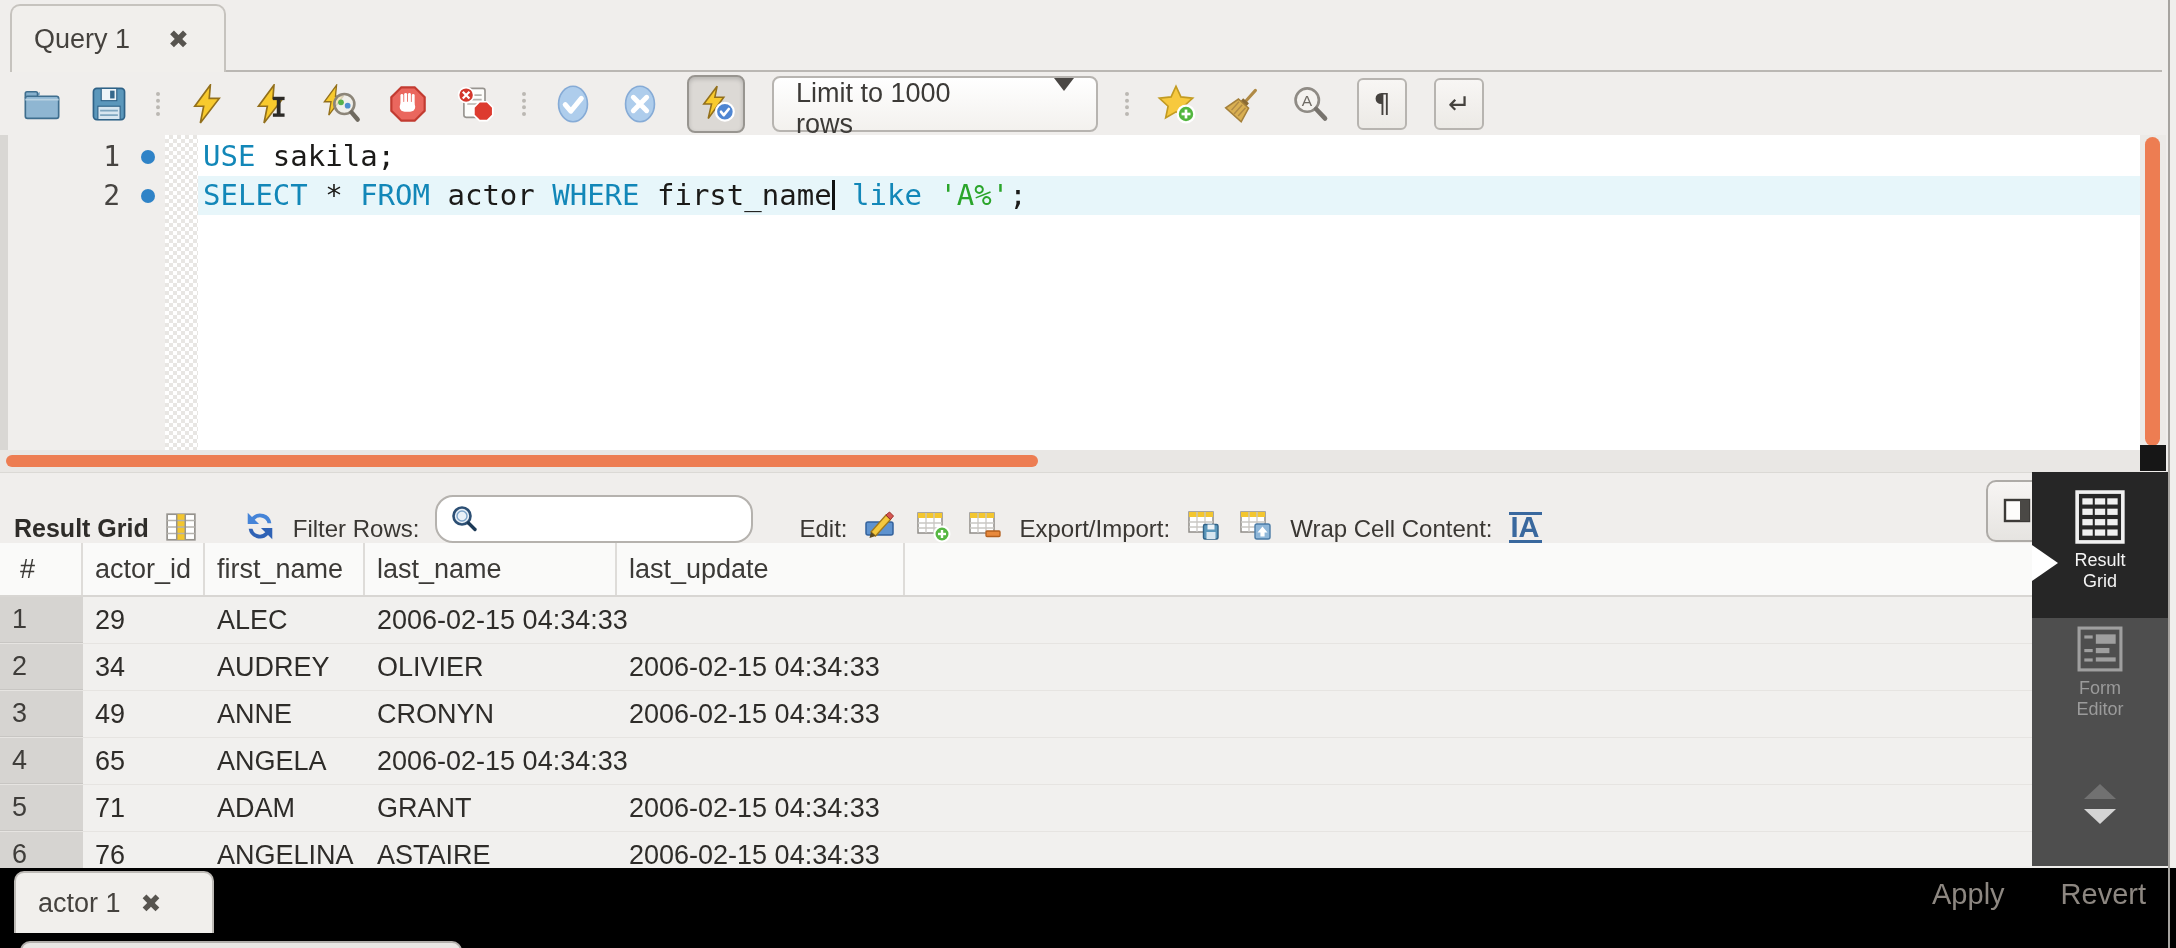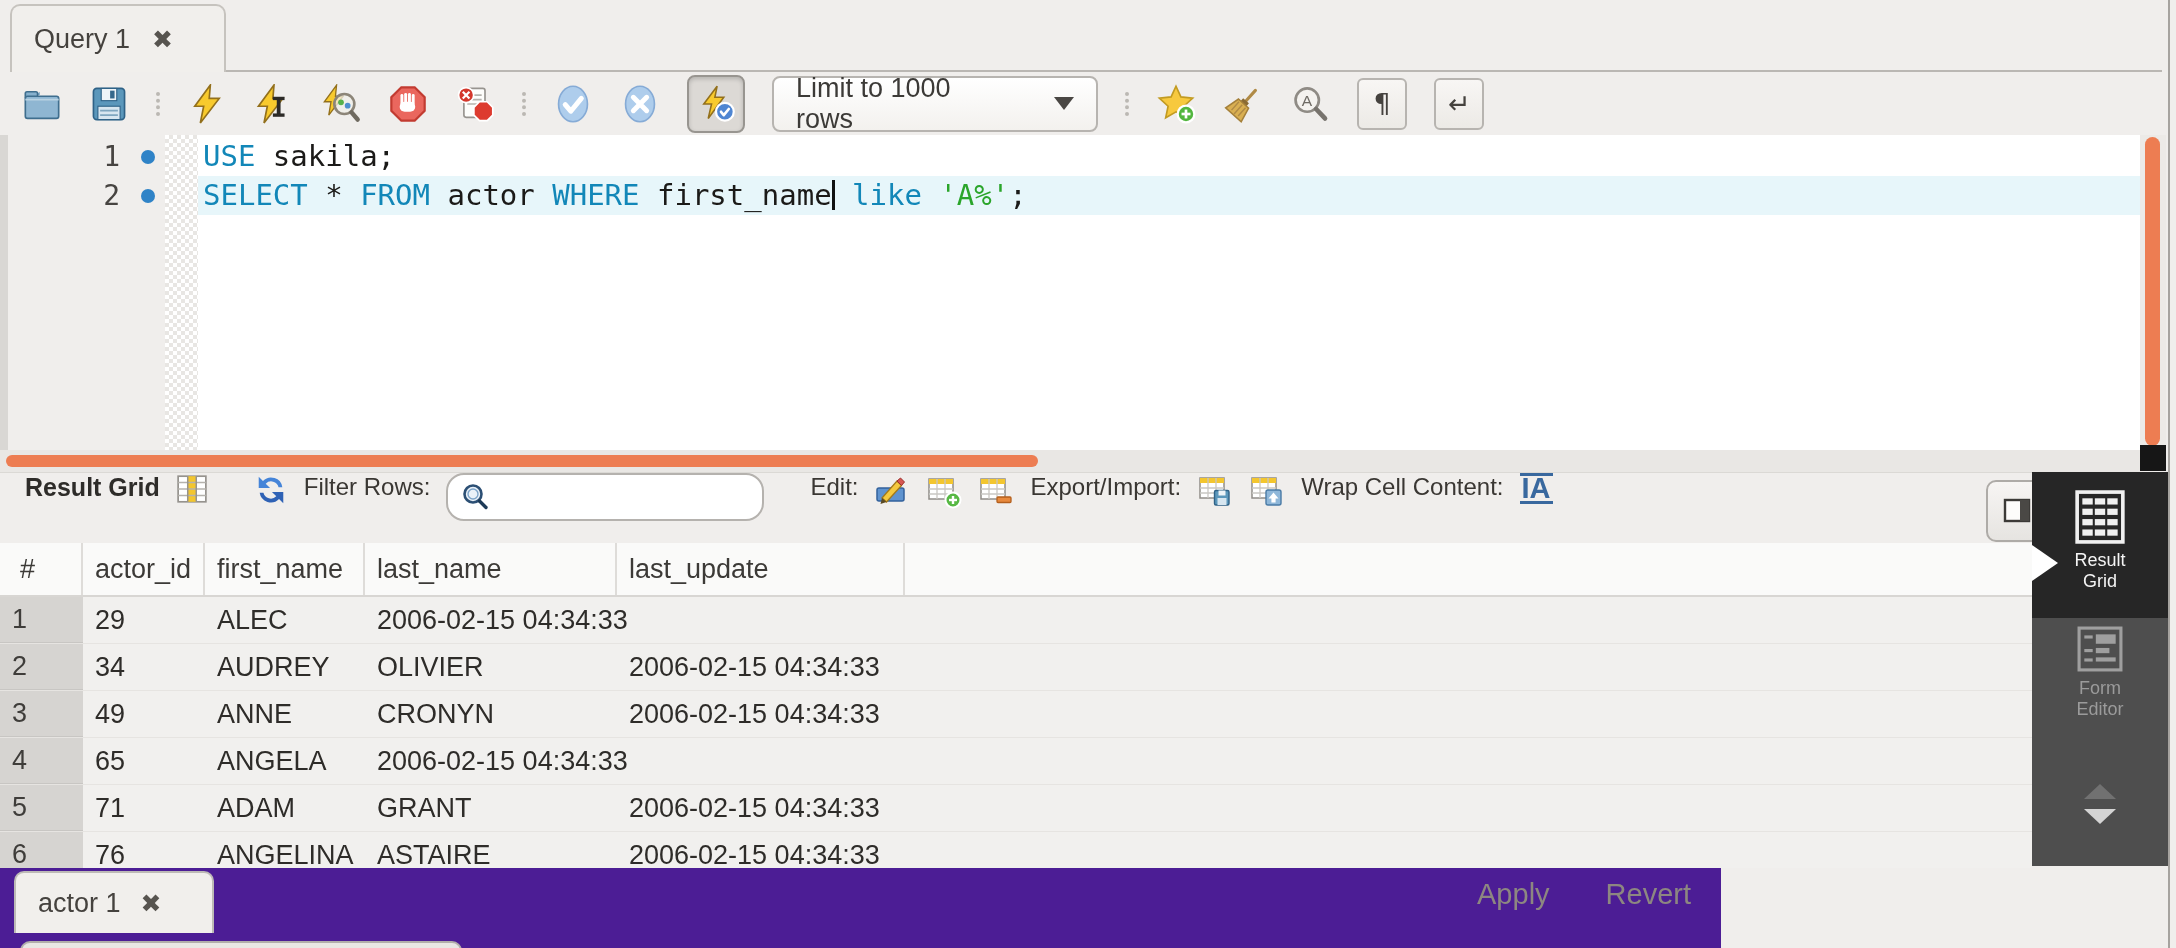--- a/index.html
+++ b/index.html
@@ -2,29 +2,29 @@
 <html><head>
 <meta charset="utf-8">
 <style>
   html,body{margin:0;padding:0;background:#f0eeec;}
   body{width:2176px;height:948px;overflow:hidden;font-family:"Liberation Sans",sans-serif;-webkit-font-smoothing:antialiased;}
   .app{position:relative;width:2176px;height:948px;background:#f0eeec;overflow:hidden;}
 
   
   .tabbar{position:absolute;left:0;top:0;width:100%;height:72px;}
   .tab-groove{position:absolute;left:214px;top:70px;right:14px;height:2px;background:#bab7b3;}
-  .query-tab{position:absolute;left:10px;top:4px;width:168px;height:66px;background:#f1efec;border:2px solid #c6c3be;border-bottom:none;border-radius:10px 10px 0 0;display:flex;align-items:center;gap:22px;padding:0 22px;font-size:27px;color:#45423e;cursor:default;}
+  .query-tab{position:absolute;left:10px;top:4px;width:168px;height:66px;background:#f1efec;border:2px solid #c6c3be;border-bottom:none;border-radius:10px 10px 0 0;display:flex;align-items:center;gap:38px;padding:0 22px;font-size:27px;color:#45423e;cursor:default;}
   .close-x{font-family:"DejaVu Sans",sans-serif;font-size:25px;color:#57544f;font-weight:bold;}
 
   
   .toolbar{position:absolute;left:0;top:72px;width:2176px;height:63px;display:flex;align-items:center;padding-left:22px;gap:27px;box-sizing:border-box;}
   .tbtn{width:40px;height:40px;display:flex;align-items:center;justify-content:center;flex:0 0 auto;}
   .sep{width:0;height:24px;border-left:4px dotted #bbb8b3;flex:0 0 auto;}
   .toggle-btn{width:54px;height:54px;border:2px solid #989590;border-radius:8px;background:#dcd9d5;box-shadow:inset 0 2px 4px rgba(0,0,0,.18);display:flex;align-items:center;justify-content:center;flex:0 0 auto;}
-  .limit-dd{width:326px;height:56px;border:2px solid #b7b4b0;border-radius:8px;background:linear-gradient(#ffffff,#f3f1ee);display:flex;align-items:center;justify-content:space-between;padding:0 22px;box-sizing:border-box;font-size:27px;color:#3c3a37;flex:0 0 auto;gap:43px;}
+  .limit-dd{width:326px;height:56px;border:2px solid #b7b4b0;border-radius:8px;background:linear-gradient(#ffffff,#f3f1ee);display:flex;justify-content:space-between;padding:0 22px;box-sizing:border-box;font-size:27px;color:#3c3a37;flex:0 0 auto;gap:43px;}
   .dd-caret{width:0;height:0;border-left:10px solid transparent;border-right:10px solid transparent;border-top:13px solid #4a4744;}
   .mini-btn{width:46px;height:48px;border:2px solid #b7b4b0;border-radius:6px;background:linear-gradient(#f8f6f4,#eceae6);display:flex;align-items:center;justify-content:center;font-family:"DejaVu Sans",sans-serif;font-size:27px;color:#45423e;flex:0 0 auto;}
 
   
   .editor{position:absolute;left:0;top:135px;width:2140px;height:315px;background:#ffffff;}
   .editor-left-edge{position:absolute;left:0;top:0;width:8px;height:100%;background:#d9d7d4;}
   .gutter{position:absolute;left:8px;top:0;width:157px;height:100%;background:#f0eeec;padding-top:2px;box-sizing:border-box;}
   .gutter-row{height:39px;display:flex;align-items:center;}
   .lnum{display:inline-block;width:112px;text-align:right;font-family:"DejaVu Sans Mono",monospace;font-size:28px;color:#474441;}
   .stmt-dot{display:inline-block;width:14px;height:14px;border-radius:50%;background:#2f83c7;margin-left:21px;}
@@ -37,21 +37,21 @@
 
   
   .vscroll{position:absolute;left:2140px;top:135px;width:26px;height:315px;background:#eceae7;}
   .vthumb{position:absolute;left:5px;top:2px;width:15px;height:309px;background:#ed7d52;border-radius:8px;}
   .hscroll{position:absolute;left:0;top:450px;width:2140px;height:22px;background:#e9e7e4;}
   .hthumb{position:absolute;left:6px;top:5px;width:1032px;height:12px;background:#ed7d52;border-radius:6px;}
   .scroll-corner{position:absolute;left:2140px;top:445px;width:26px;height:26px;background:#161616;}
   .right-border{position:absolute;left:2168px;top:0;width:2px;height:948px;background:#a6a39f;}
 
   
-  .resultbar{position:absolute;left:0;top:472px;width:2032px;height:71px;display:flex;align-items:flex-start;padding-left:25px;gap:16px;box-sizing:border-box;border-top:1px solid #dbd9d5;font-size:24px;color:#3a3733;}
+  .resultbar{position:absolute;left:0;top:472px;width:2032px;height:71px;display:flex;align-items:flex-end;padding-left:14px;gap:16px;box-sizing:border-box;border-top:1px solid #dbd9d5;font-size:24px;color:#3a3733;}
   .rb-title{font-weight:bold;font-size:25px;color:#2e2c29;}
   .rb-gap{width:14px;flex:0 0 auto;}
   .searchbox{width:318px;height:48px;border:2px solid #b5b2ae;border-radius:18px;background:#fff;display:flex;align-items:center;padding-left:12px;box-sizing:border-box;gap:10px;}
   .searchbox input{border:none;outline:none;flex:1;font-size:24px;font-family:"Liberation Sans",sans-serif;background:transparent;min-width:0;}
   .panel-toggle-btn{position:absolute;left:1986px;top:7px;width:58px;height:58px;border:2px solid #aeaba7;border-radius:10px;background:linear-gradient(#f7f5f3,#e6e4e1);display:flex;align-items:center;justify-content:center;}
   .wrapcell-glyph{font-size:29px;font-weight:bold;color:#39689e;border-top:3px solid #39689e;border-bottom:3px solid #39689e;line-height:25px;padding:0 2px;}
 
   
   .grid{position:absolute;left:0;top:543px;width:2032px;height:325px;background:#f2f1ef;overflow:hidden;}
   .grid-head{display:flex;height:52px;background:#fafaf9;border-bottom:2px solid #d8d6d3;}
@@ -68,21 +68,21 @@
   .sp-selected{position:absolute;left:0;top:0;width:100%;height:146px;background:#262626;}
   .sp-arrow{position:absolute;left:0;top:73px;width:0;height:0;border-top:18px solid transparent;border-bottom:18px solid transparent;border-left:26px solid #ffffff;}
   .sp-item{position:absolute;left:0;width:100%;display:flex;flex-direction:column;align-items:center;}
   .sp-label{font-size:18px;line-height:21px;text-align:center;margin-top:6px;}
   .sp-label.on{color:#f4f4f4;} .sp-label.off{color:#9b9b9b;}
   .sp-chevrons{position:absolute;left:0;top:312px;width:100%;display:flex;flex-direction:column;align-items:center;gap:10px;}
   .chev-up{width:0;height:0;border-left:16px solid transparent;border-right:16px solid transparent;border-bottom:15px solid #717171;}
   .chev-down{width:0;height:0;border-left:16px solid transparent;border-right:16px solid transparent;border-top:15px solid #d4d4d4;}
 
   
-  .bottombar{position:absolute;left:0;top:868px;width:1721px;height:80px;background:#4c1d95;}
+  .bottombar{position:absolute;left:0;top:868px;width:2176px;height:80px;background:#000000;}
   .actor-tab{position:absolute;left:14px;top:3px;width:152px;height:60px;background:#f1efec;border:2px solid #bdbab6;border-bottom:none;border-radius:10px 10px 0 0;display:flex;align-items:center;gap:20px;padding:0 22px;font-size:27px;color:#45423e;}
   .bottom-partial{position:absolute;left:20px;top:73px;width:438px;height:10px;background:#e9e7e4;border:2px solid #b1aeaa;border-bottom:none;border-radius:10px 10px 0 0;}
   .applyrow{position:absolute;right:30px;top:10px;display:flex;gap:56px;font-size:29px;color:#8d8781;}
 </style>
 </head>
 <body>
 
 <div class="app">
 
   <div class="tabbar">

